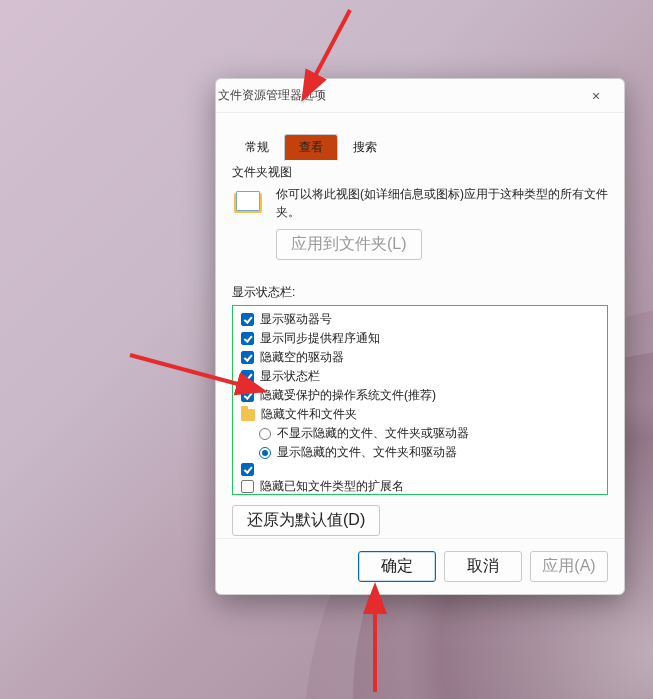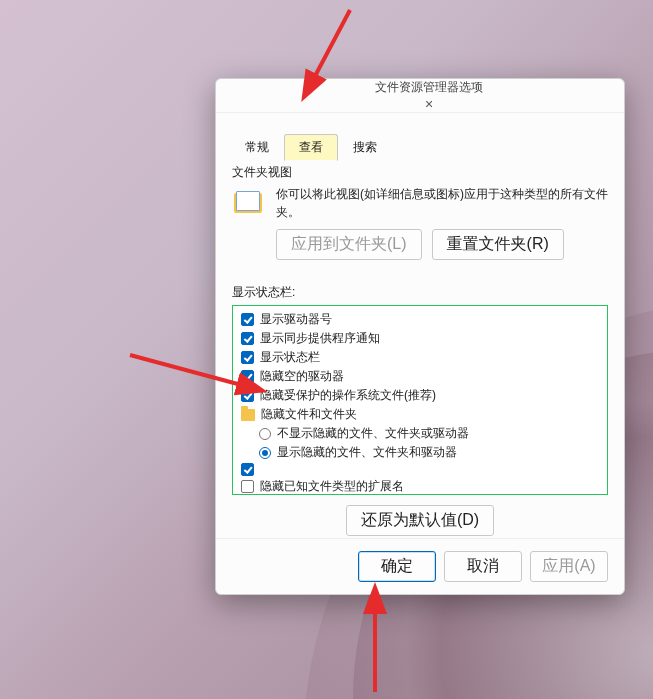--- a/index.html
+++ b/index.html
@@ -31,23 +31,22 @@
     height: 517px;
     background: #fcfcfc;
     border: 1px solid #cfcfcf;
     border-radius: 6px;
     box-shadow: 0 8px 30px rgba(0,0,0,0.35);
   }
   .titlebar {
     display: flex;
     align-items: center;
     height: 34px;
-    padding: 0 8px 0 26px;
+    padding: 0 8px 0 2px;
     border-bottom: 1px solid #eee;
-    flex-direction: column;
   }
   .titlebar .title { flex: 1; color: #444; font-size: 12px; }
   .close-btn {
     width: 40px; height: 26px;
     display: flex; align-items: center; justify-content: center;
     color: #555; border-radius: 4px;
   }
 
   .tabs {
     display: flex;
@@ -59,21 +58,21 @@
     padding: 4px 14px;
     border: 1px solid transparent;
     color: #222;
     position: relative;
     top: 15px;
     cursor: default;
   }
   .tab.active {
     border: 1px solid #c8c8c8;
     border-bottom: 1px solid #fcfcfc;
-    background: #fef9c3;
+    background: #c2410c;
     border-radius: 3px 3px 0 0;
   }
   .tab-strip-line {
     position: absolute;
     left: 14px; right: 14px; bottom: 0;
     border-bottom: 1px solid #c8c8c8;
     z-index: -1;
   }
 
   .content { padding: 10px 16px; }
@@ -176,21 +175,21 @@
     background:#f3c34b;
     border-radius:1px;
     position:relative;
     flex-shrink:0;
   }
   .folder-glyph::before{
     content:""; position:absolute; left:0; top:-3px; width:7px; height:3px;
     background:#f3c34b; border-radius:1px 1px 0 0;
   }
 
-  .restore-row { display:flex; justify-content:center; margin-top:10px; }
+  .restore-row { display:flex; justify-content:flex-start; margin-top:10px; }
 
   .footer {
     position:absolute;
     left:0; right:0; bottom:0;
     padding:12px 16px;
     display:flex; gap:8px; justify-content:flex-end;
     border-top:1px solid #eee;
   }
   .footer .btn { min-width:78px; padding:4px 10px; }
   .footer .btn.primary { border-color:#0067c0; box-shadow: inset 0 0 0 1px rgba(0,103,192,0.2); }
@@ -228,42 +227,41 @@
       <div class="group-title">文件夹视图</div>
       <div class="folder-view-row">
         <div class="folder-icon">
           <div class="back"></div>
             <div class="front"></div>
         </div>
         <div class="folder-desc">你可以将此视图(如详细信息或图标)应用于这种类型的所有文件夹。</div>
       </div>
       <div class="folder-buttons">
         <button class="btn disabled">应用到文件夹(L)</button>
-        <button class="btn">重置文件夹(R)</button>
       </div>
     </div>
 
     <div class="adv-label">显示状态栏:</div>
 
     <div class="treebox" id="treebox">
         <div class="tree-row tree-indent-1">
           <span class="chk checked"></span>
           <span>显示驱动器号</span>
         </div>
         <div class="tree-row tree-indent-1">
           <span class="chk checked"></span>
           <span>显示同步提供程序通知</span>
         </div>
         <div class="tree-row tree-indent-1">
           <span class="chk checked"></span>
+          <span>隐藏空的驱动器</span>
+        </div>
+        <div class="tree-row tree-indent-1">
+          <span class="chk checked"></span>
           <span>显示状态栏</span>
-        </div>
-        <div class="tree-row tree-indent-1">
-          <span class="chk checked"></span>
-          <span>隐藏空的驱动器</span>
         </div>
         <div class="tree-row tree-indent-1">
           <span class="chk checked"></span>
           <span>隐藏受保护的操作系统文件(推荐)</span>
         </div>
         <div class="tree-row tree-indent-1">
           <span class="folder-glyph"></span>
           <span>隐藏文件和文件夹</span>
         </div>
         <div class="tree-row tree-indent-2">

